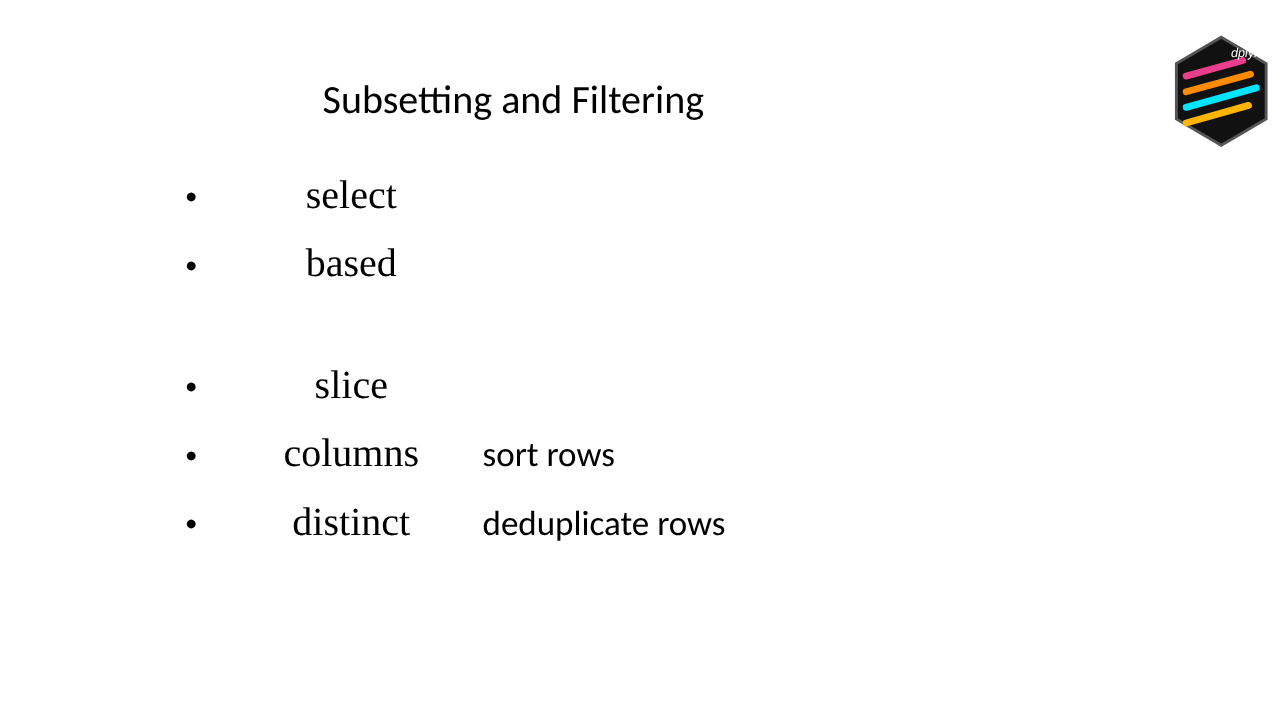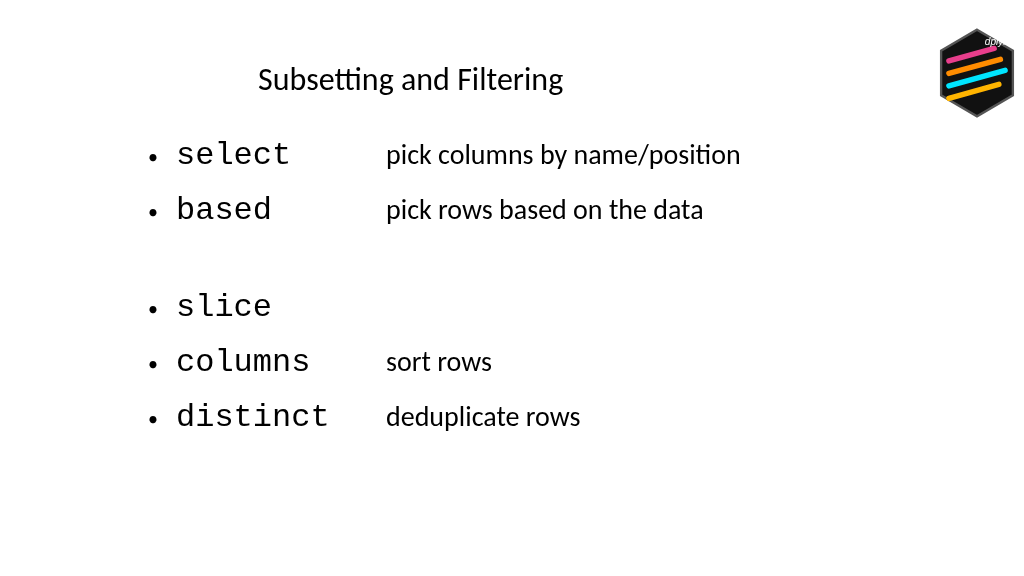--- a/index.html
+++ b/index.html
@@ -39,24 +39,25 @@
       margin-top: 60px;
     }
     .bullet {
       position: absolute;
       left: 0;
       top: 10px;
       font-size: 20px;
       line-height: 1;
     }
     .fn {
-      font-family: Liberation Mono, monospace;
+      font-family: Liberation Serif, serif;
       font-size: 32px;
       width: 210px;
       flex-shrink: 0;
+      text-align: center;
     }
     .desc {
       font-size: 28px;
       font-weight: 400;
     }
     .hexlogo {
       position: absolute;
       top: 28px;
       right: 36px;
       width: 78px;
@@ -82,26 +83,24 @@
       <text x="60" y="22" font-family="Arial" font-size="13" font-style="italic" fill="#ffffff">dplyr</text>
     </svg>
   </div>
 
   <h1 class="title">Subsetting and Filtering</h1>
 
   <ul class="items">
     <li class="item">
       <span class="bullet">•</span>
       <span class="fn">select</span>
-      <span class="desc">pick columns by name/position</span>
     </li>
     <li class="item">
       <span class="bullet">•</span>
       <span class="fn">based</span>
-      <span class="desc">pick rows based on the data</span>
     </li>
     <li class="item gap-before">
       <span class="bullet">•</span>
       <span class="fn">slice</span>
     </li>
     <li class="item">
       <span class="bullet">•</span>
       <span class="fn">columns</span>
       <span class="desc">sort rows</span>
     </li>

